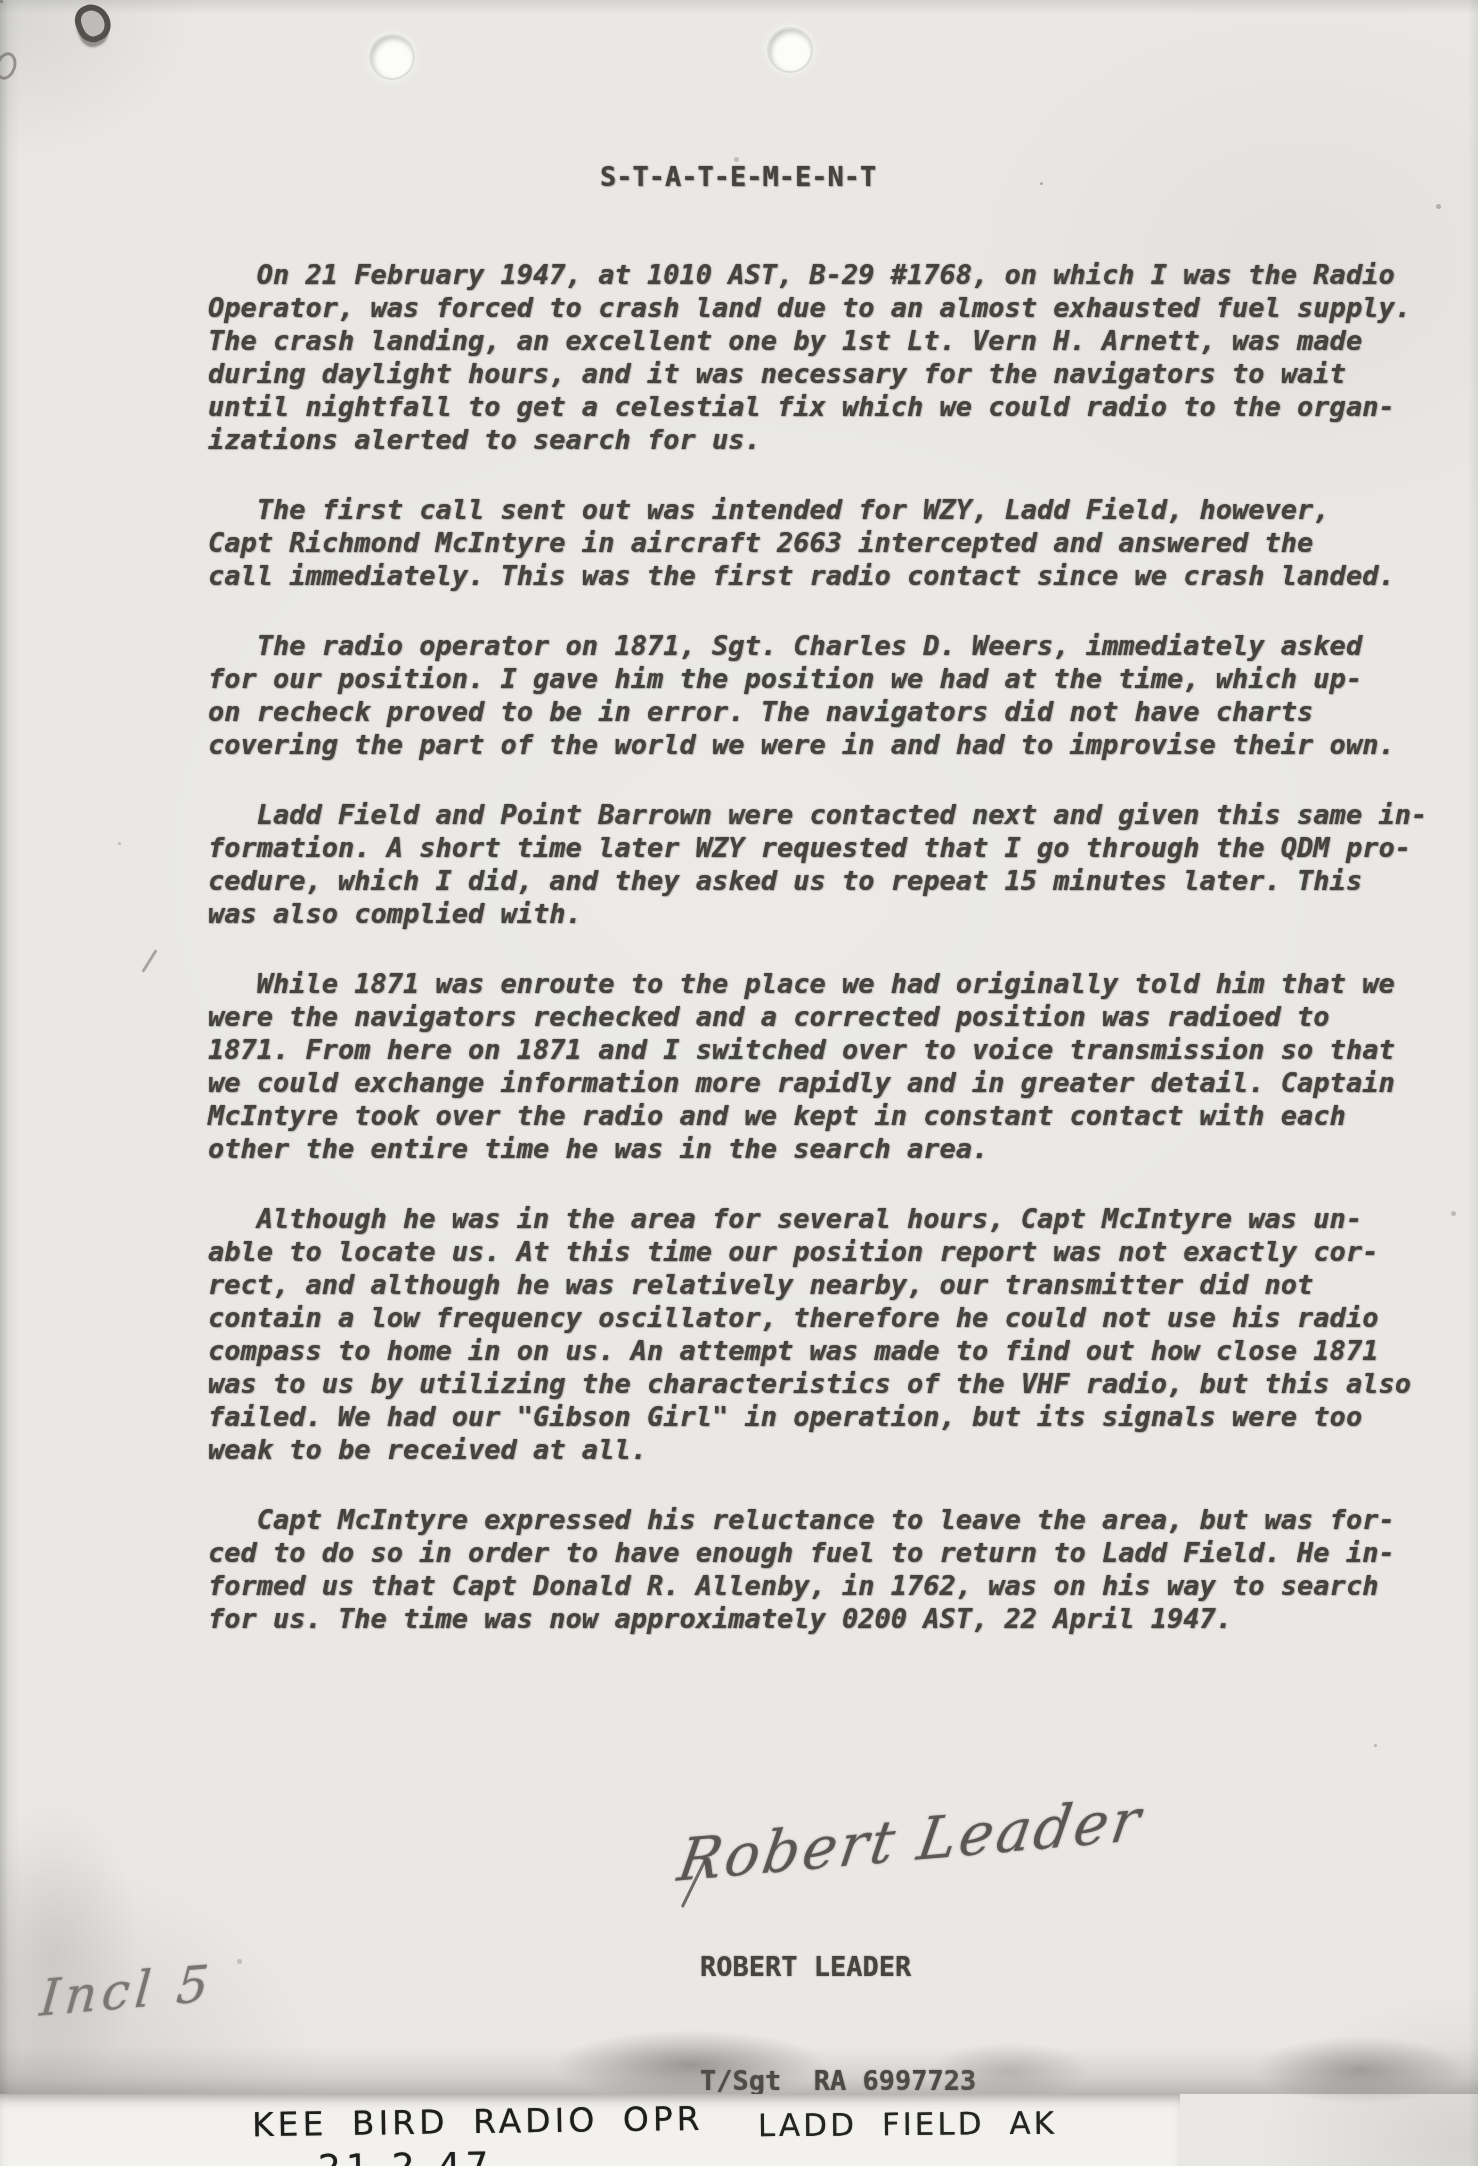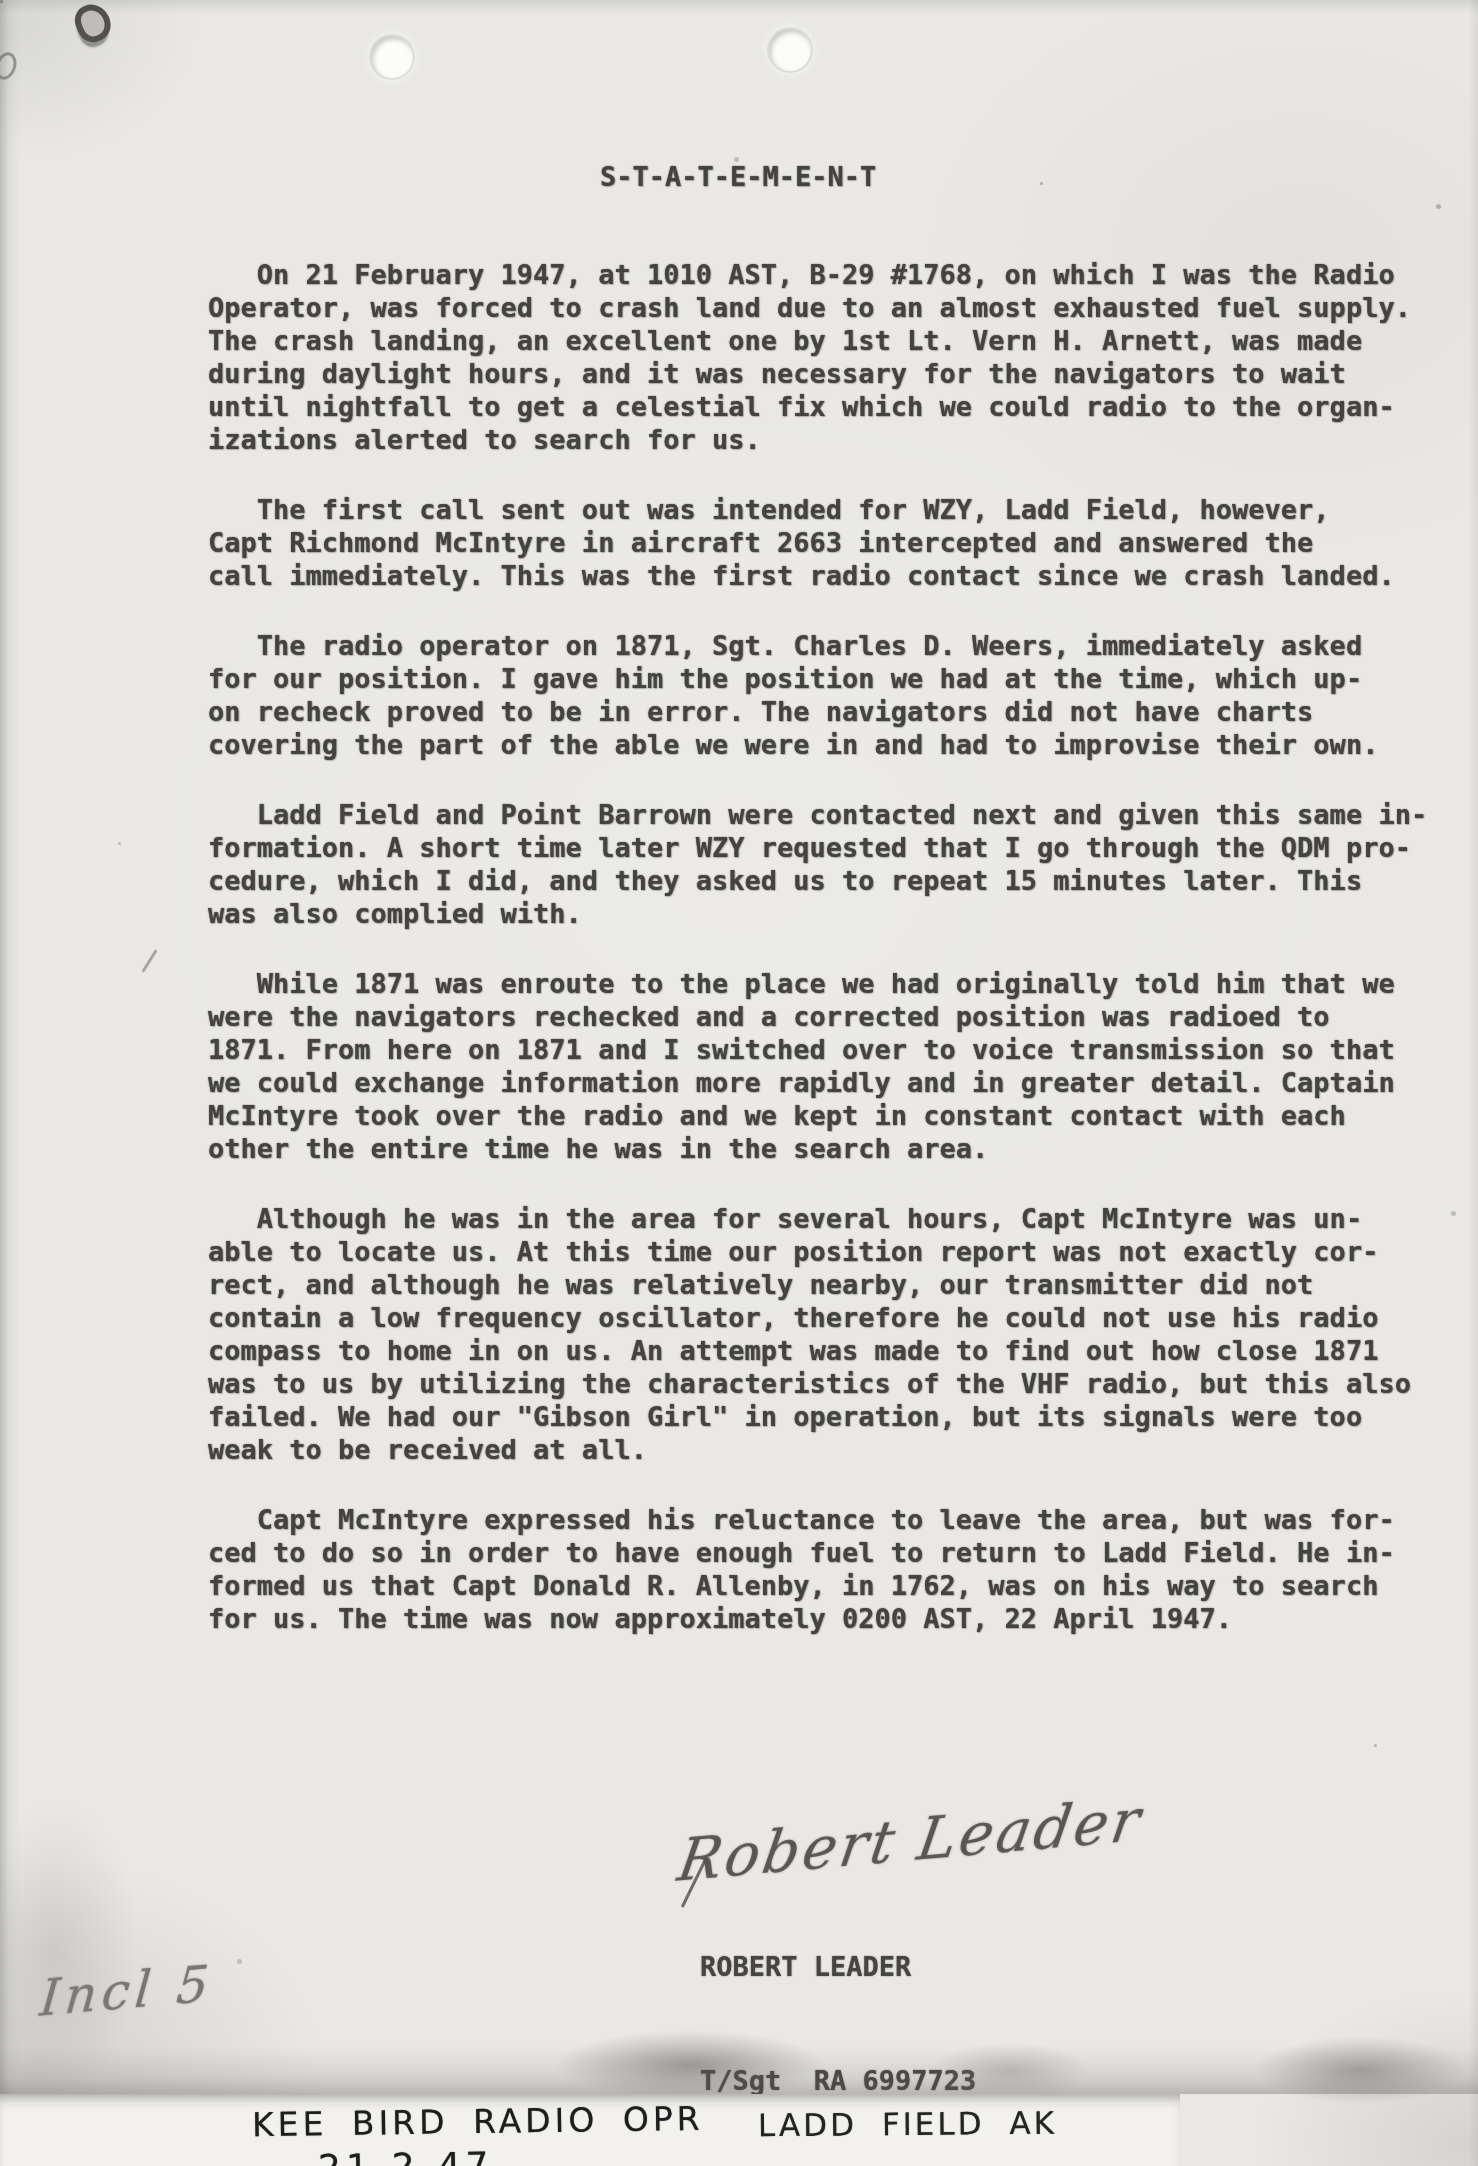--- a/index.html
+++ b/index.html
@@ -61,21 +61,21 @@
     font:bold 27px/33px "DejaVu Sans Mono", monospace;
     color:#45433e;
     text-shadow:0 0 1.5px rgba(64,62,58,.85), 1px 1px 1px rgba(64,62,58,.25);
   }
   .typed{
     position:absolute;left:208px;top:258px;width:1262px;
     font:bold 27px/33px "DejaVu Sans Mono", monospace;
     color:#45433e;
     text-shadow:0 0 1.5px rgba(64,62,58,.8), 1px 1px 1px rgba(64,62,58,.22);
   }
-  .typed p{margin:0 0 37px 0;white-space:pre;}
+  .typed p{margin:0 0 37px 0;white-space:pre;font-style:italic;}
   .typed p:last-child{margin-bottom:0;}
   
   .sig-script{
     position:absolute;left:678px;top:1806px;
     font-family:"DejaVu Serif", serif;font-style:italic;font-size:58px;
     color:rgba(72,70,66,.78);
     letter-spacing:3px;
     transform:rotate(-5deg) skewX(-14deg);
     text-shadow:0 0 2px rgba(72,70,66,.55);
     white-space:nowrap;
@@ -167,21 +167,21 @@
 The crash landing, an excellent one by 1st Lt. Vern H. Arnett, was made
 during daylight hours, and it was necessary for the navigators to wait
 until nightfall to get a celestial fix which we could radio to the organ-
 izations alerted to search for us.</p>
     <p>   The first call sent out was intended for WZY, Ladd Field, however,
 Capt Richmond McIntyre in aircraft 2663 intercepted and answered the
 call immediately. This was the first radio contact since we crash landed.</p>
     <p>   The radio operator on 1871, Sgt. Charles D. Weers, immediately asked
 for our position. I gave him the position we had at the time, which up-
 on recheck proved to be in error. The navigators did not have charts
-covering the part of the able we were in and had to improvise their own.</p>
+covering the part of the world we were in and had to improvise their own.</p>
     <p>   Ladd Field and Point Barrown were contacted next and given this same in-
 formation. A short time later WZY requested that I go through the QDM pro-
 cedure, which I did, and they asked us to repeat 15 minutes later. This
 was also complied with.</p>
     <p>   While 1871 was enroute to the place we had originally told him that we
 were the navigators rechecked and a corrected position was radioed to
 1871. From here on 1871 and I switched over to voice transmission so that
 we could exchange information more rapidly and in greater detail. Captain
 McIntyre took over the radio and we kept in constant contact with each
 other the entire time he was in the search area.</p>

